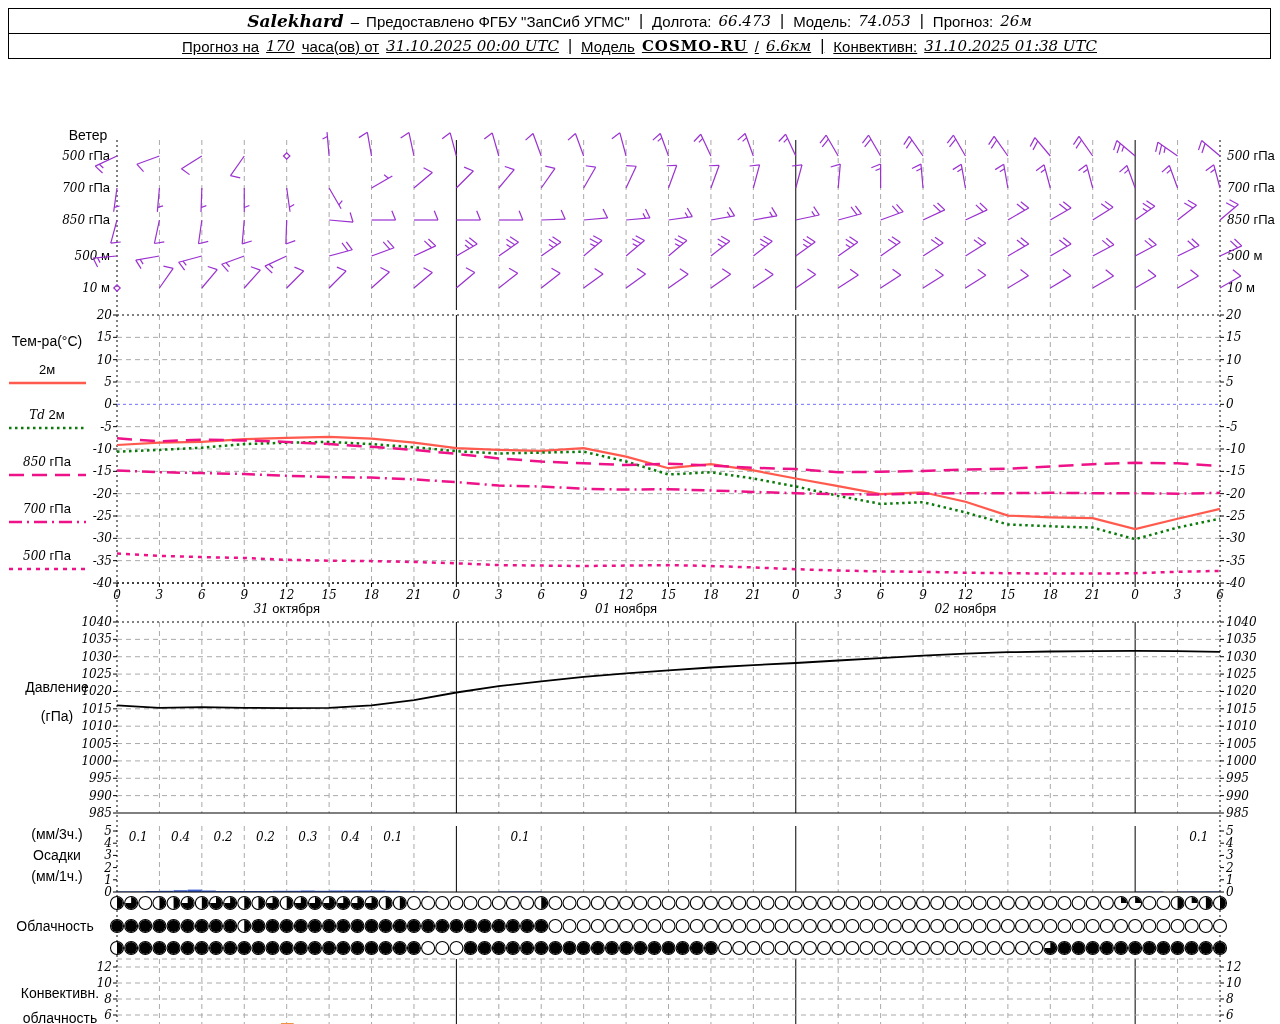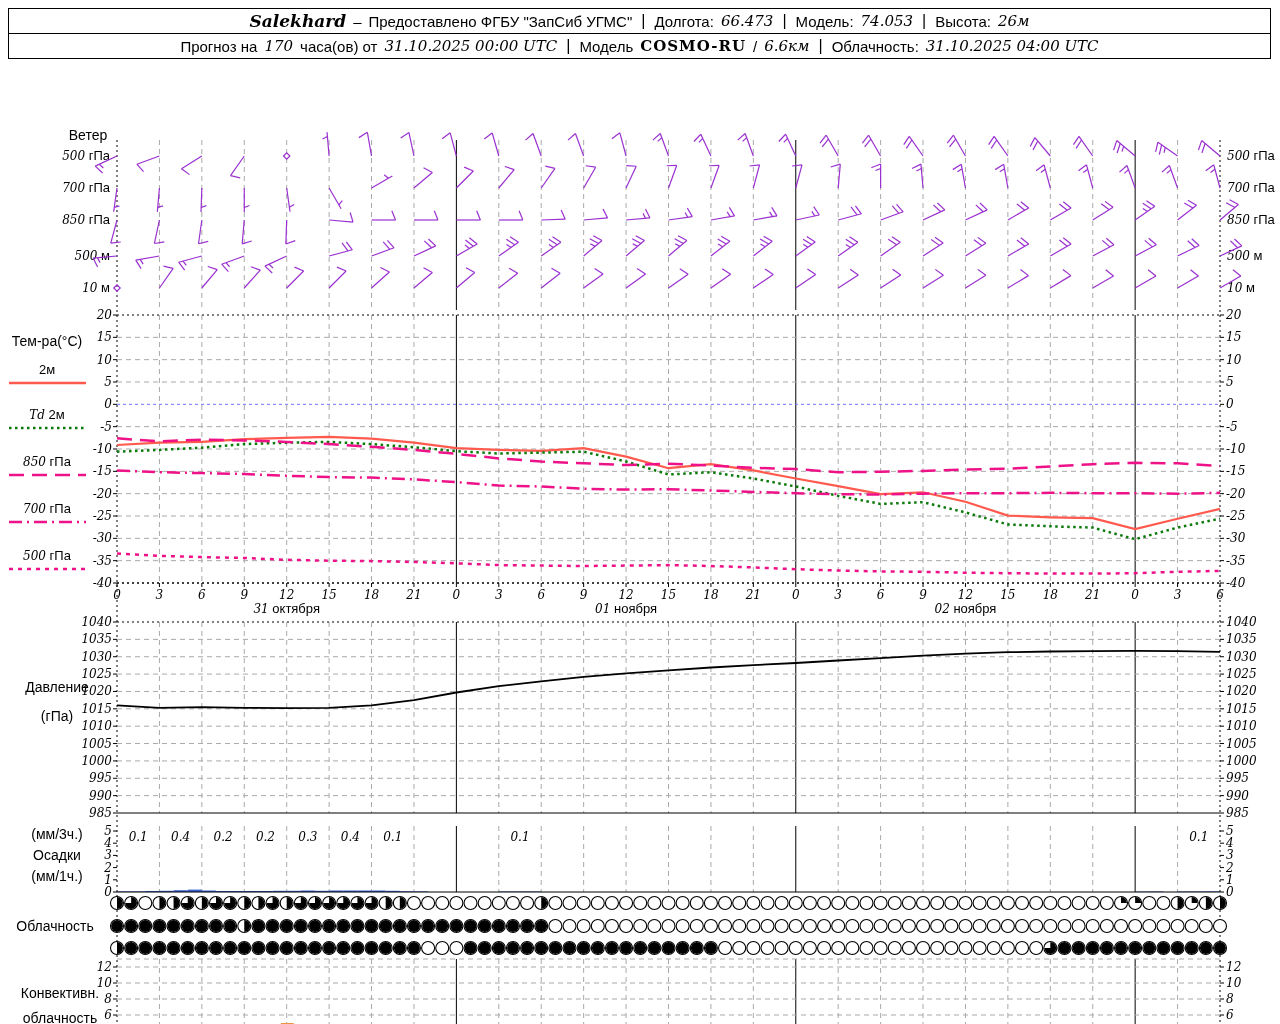--- a/index.html
+++ b/index.html
@@ -2,21 +2,21 @@
 <html><head>
 <meta charset="utf-8">
 <style>
   html,body{margin:0;padding:0;background:#fff;}
   #page{position:relative;width:1280px;height:1024px;background:#fff;overflow:hidden;
         font-family:"Liberation Sans",sans-serif;color:#000;border-radius:10px;}
   .hdr{position:absolute;left:8px;width:1261px;height:24px;border:1px solid #000;
        display:flex;justify-content:center;align-items:center;gap:7px;
        font:15px "Liberation Sans",sans-serif;white-space:nowrap;background:#fff;}
   .hdr1{top:8px;}
-  .hdr2{top:33px;}
+  .hdr2{top:33px;text-decoration:underline;}
   .it{font:italic 15px "DejaVu Serif",serif;text-align:center;}
   .st{font:bold italic 17px "DejaVu Serif",serif;}
   .bs{font:bold 15px "DejaVu Serif",serif;letter-spacing:1px;}
   .sep{font:16px "Liberation Sans",sans-serif;padding:0 2px;}
   svg{position:absolute;left:0;top:60px;}
   .num{font:italic 12px "DejaVu Serif",serif;fill:#000;}
   .lbl{font:13px "Liberation Sans",sans-serif;fill:#000;}
   .seclbl{font:14px "Liberation Sans",sans-serif;fill:#000;}
   .grid{stroke:#a9a9a9;stroke-dasharray:5 4;stroke-width:1;fill:none;}
   .day{stroke:#000;stroke-width:1;fill:none;}
@@ -34,37 +34,37 @@
     <span class="st">Salekhard</span>
     <span>–</span>
     <span>Предоставлено ФГБУ "ЗапСиб УГМС"</span>
     <span class="sep">|</span>
     <span>Долгота:</span>
     <span class="it">66.473</span>
     <span class="sep">|</span>
     <span>Модель:</span>
     <span class="it">74.053</span>
     <span class="sep">|</span>
-    <span>Высота:</span>
+    <span>Прогноз:</span>
     <span class="it">26м</span>
   </div>
 
   <div class="hdr hdr2">
     <span>Прогноз на</span>
     <span class="it">170</span>
     <span>часа(ов) от</span>
     <span class="it">31.10.2025 00:00 UTC</span>
     <span class="sep">|</span>
     <span>Модель</span>
     <span class="bs">COSMO-RU</span>
     <span>/</span>
     <span class="it">6.6км</span>
     <span class="sep">|</span>
-    <span>Облачность:</span>
-    <span class="it">31.10.2025 04:00 UTC</span>
+    <span>Конвективн:</span>
+    <span class="it">31.10.2025 01:38 UTC</span>
   </div>
 
   <svg id="meteogram" width="1280" height="964">
       <line x1="159.4230769230769" y1="80" x2="159.4230769230769" y2="250" class="grid"></line>
       <line x1="159.4230769230769" y1="255" x2="159.4230769230769" y2="523" class="grid"></line>
       <line x1="159.4230769230769" y1="562" x2="159.4230769230769" y2="753" class="grid"></line>
       <line x1="159.4230769230769" y1="766" x2="159.4230769230769" y2="832" class="grid"></line>
       <line x1="159.4230769230769" y1="899" x2="159.4230769230769" y2="1003" class="grid"></line>
       <line x1="201.84615384615384" y1="80" x2="201.84615384615384" y2="250" class="grid"></line>
       <line x1="201.84615384615384" y1="255" x2="201.84615384615384" y2="523" class="grid"></line>

